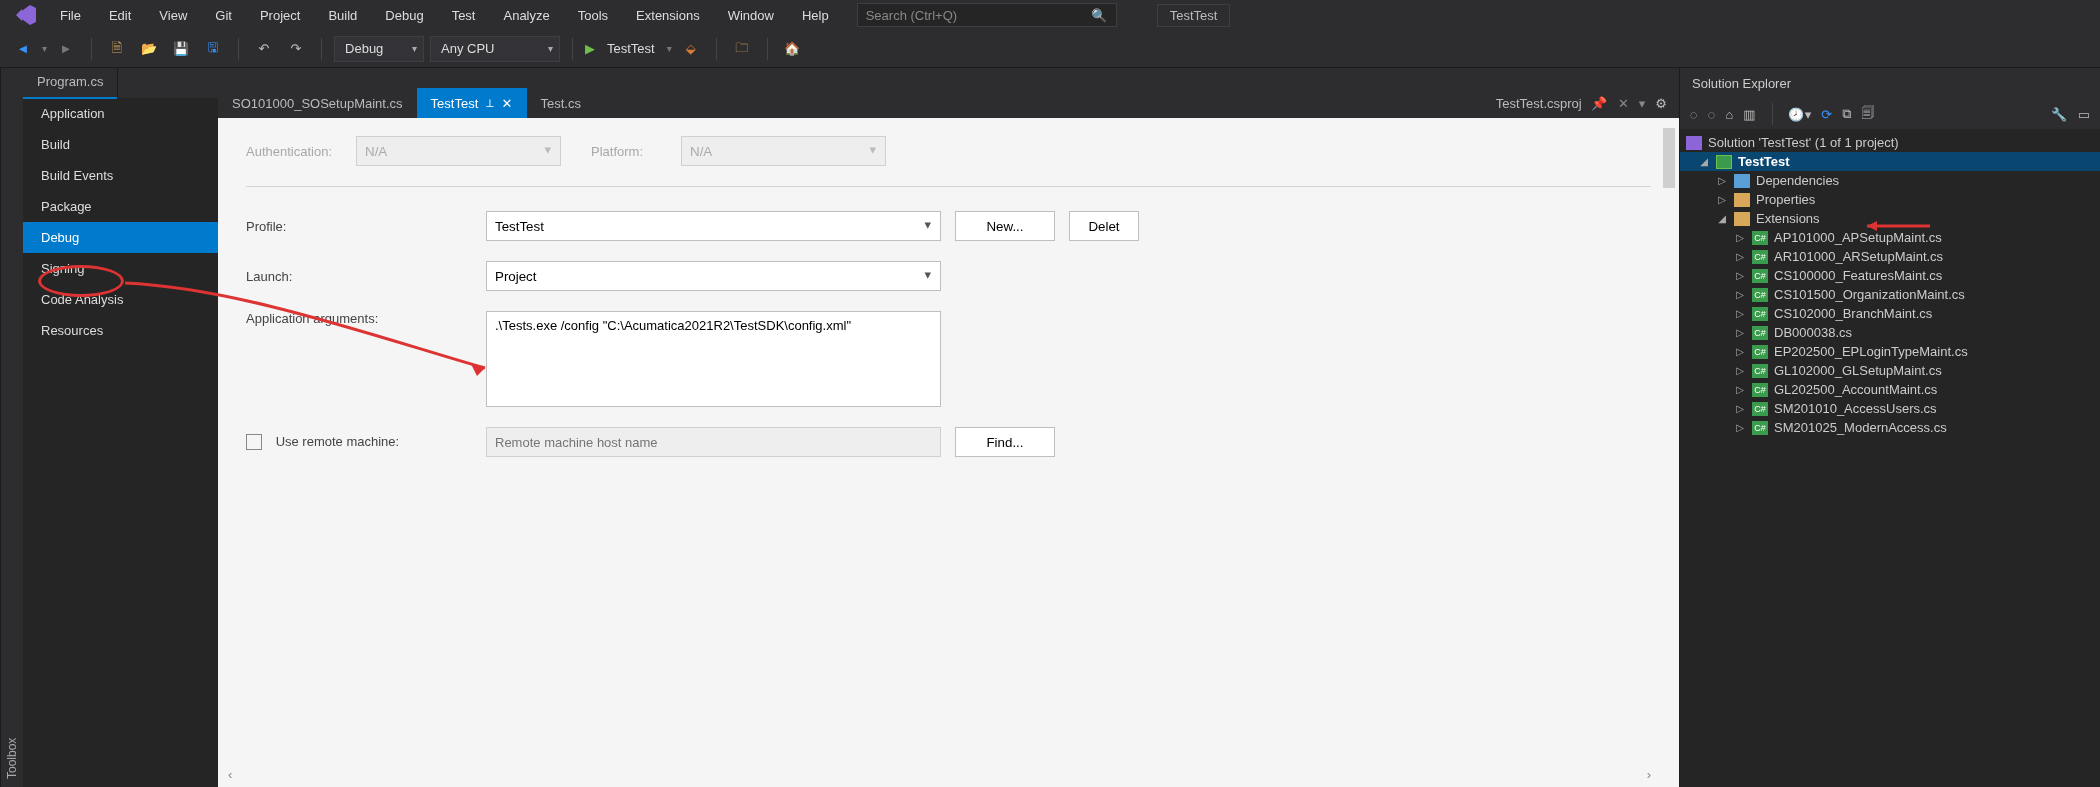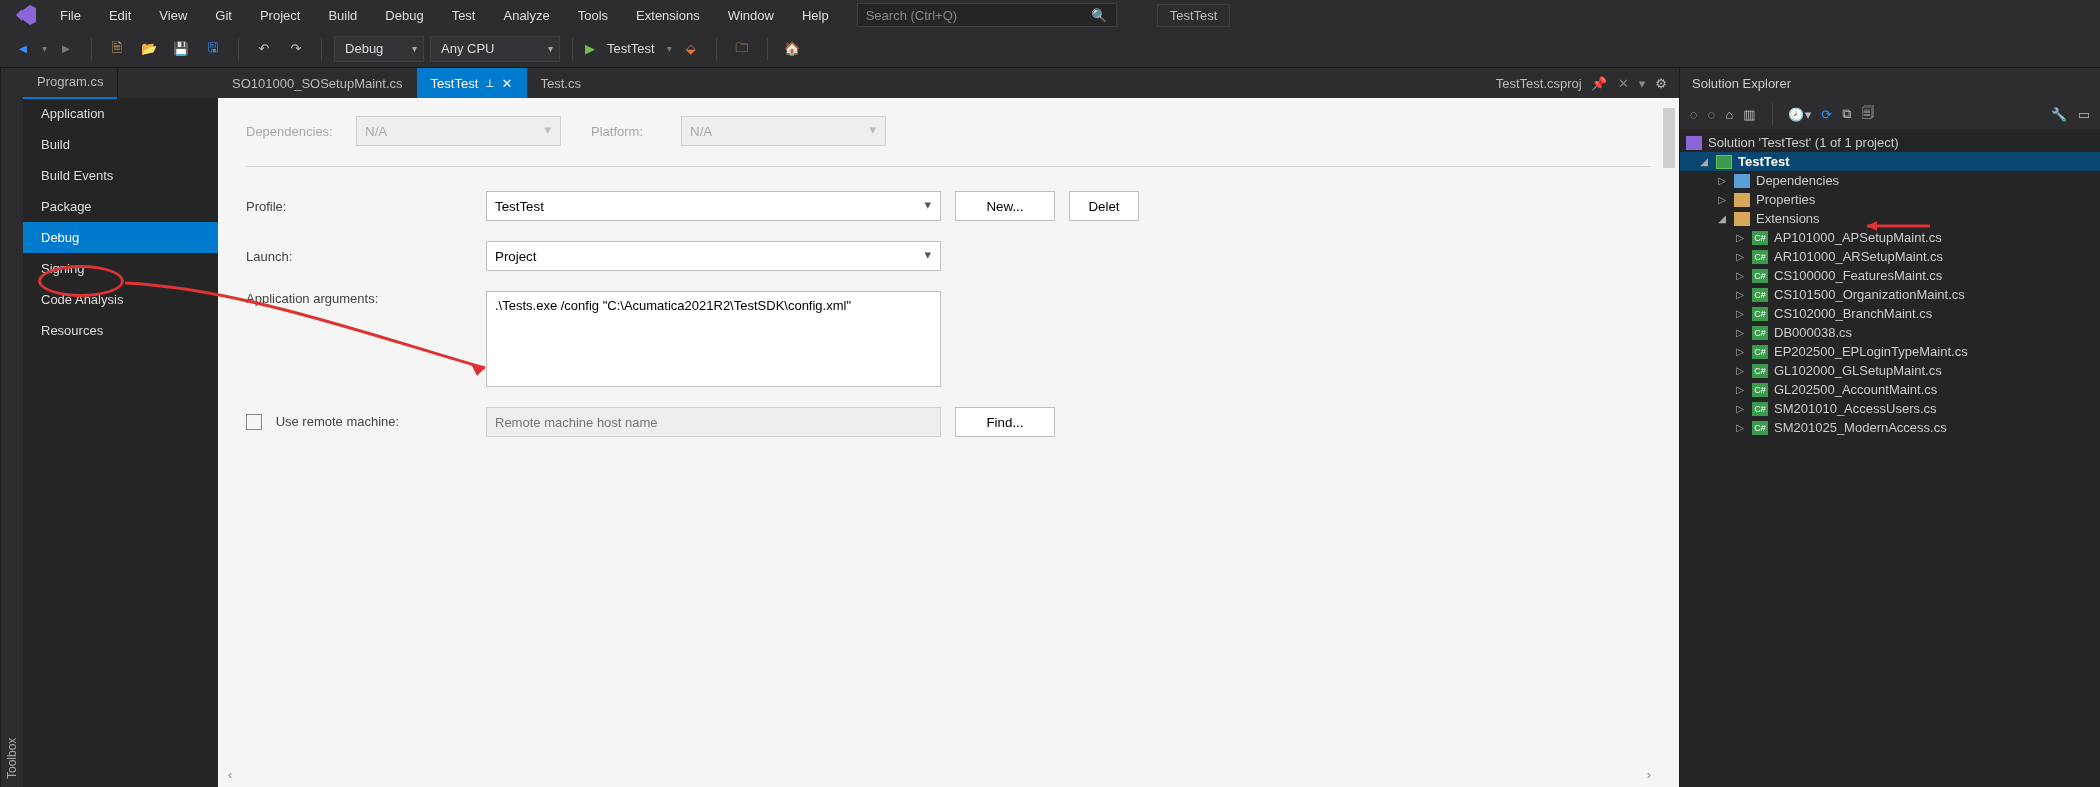--- a/index.html
+++ b/index.html
@@ -28,21 +28,21 @@
   .toolbox-tab { writing-mode: vertical-rl; transform: rotate(180deg); background: #2d2d30; color: #aaa; padding: 8px 4px; font-size: 12px; border-right: 1px solid #1b1b1c; }
 
   .left-col { width: 195px; background: #252526; display: flex; flex-direction: column; }
   .doc-tabs { display: flex; height: 30px; background: #2d2d30; font-size: 13px; }
   .doc-tab { padding: 6px 14px; color: #bbb; border-right: 1px solid #1b1b1c; white-space: nowrap; }
   .side-item { padding: 8px 18px; color: #ddd; }
   .side-item.active { background: #007acc; color: #fff; }
   .doc-tab-program { position: relative; }
   .doc-tab-program::after { content:""; position:absolute; left:0; right:0; bottom:-1px; height:2px; background:#007acc; }
 
-  .center-col { flex: 1; background: #2d2d30; display: flex; flex-direction: column; position: relative; }
+  .center-col { flex: 1; background: #2d2d30; display: flex; flex-direction: column; position: relative; margin-top: 20px; }
   .center-tabs { display: flex; height: 30px; background: #2d2d30; align-items: stretch; }
   .etab { padding: 5px 14px; color: #bbb; display: flex; align-items: center; gap: 8px; }
   .etab.active { background: #007acc; color: #fff; }
   .etab .pin { font-size: 11px; }
   .center-right { margin-left: auto; display: flex; align-items: center; gap: 10px; padding-right: 12px; color: #bbb; font-size: 13px; }
 
   .prop-body { flex: 1; background: #f5f5f5; color: #333; padding: 18px 28px; overflow: auto; position: relative; }
   .prop-row { display: flex; align-items: center; margin-bottom: 20px; }
   .prop-hr { border: none; border-top: 1px solid #d5d5d5; margin: 10px 0 24px; }
   .plabel { width: 240px; color: #444; }
@@ -171,21 +171,21 @@
         <span>TestTest.csproj</span>
         <span style="color:#888">📌</span>
         <span style="color:#888">✕</span>
         <span style="color:#888">▾</span>
         <span>⚙</span>
       </div>
     </div>
 
     <div class="prop-body">
       <div class="prop-row">
-        <span class="plabel dis" style="width:110px">Dependencies:</span>
+        <span class="plabel dis" style="width:110px">Authentication:</span>
         <div class="dd-wrap dis" style="width:205px"><input class="psel" disabled="" style="width: 205px;" value="N/A"></div>
         <span class="plabel dis" style="width:90px; margin-left:30px">Platform:</span>
         <div class="dd-wrap dis" style="width:205px"><input class="psel" disabled="" style="width: 205px;" value="N/A"></div>
       </div>
       <hr class="prop-hr">
 
       <div class="prop-row">
         <span class="plabel">Profile:</span>
         <div class="dd-wrap"><input class="psel wide" value="TestTest" style=""></div>
         <button class="pbtn">New...</button>

